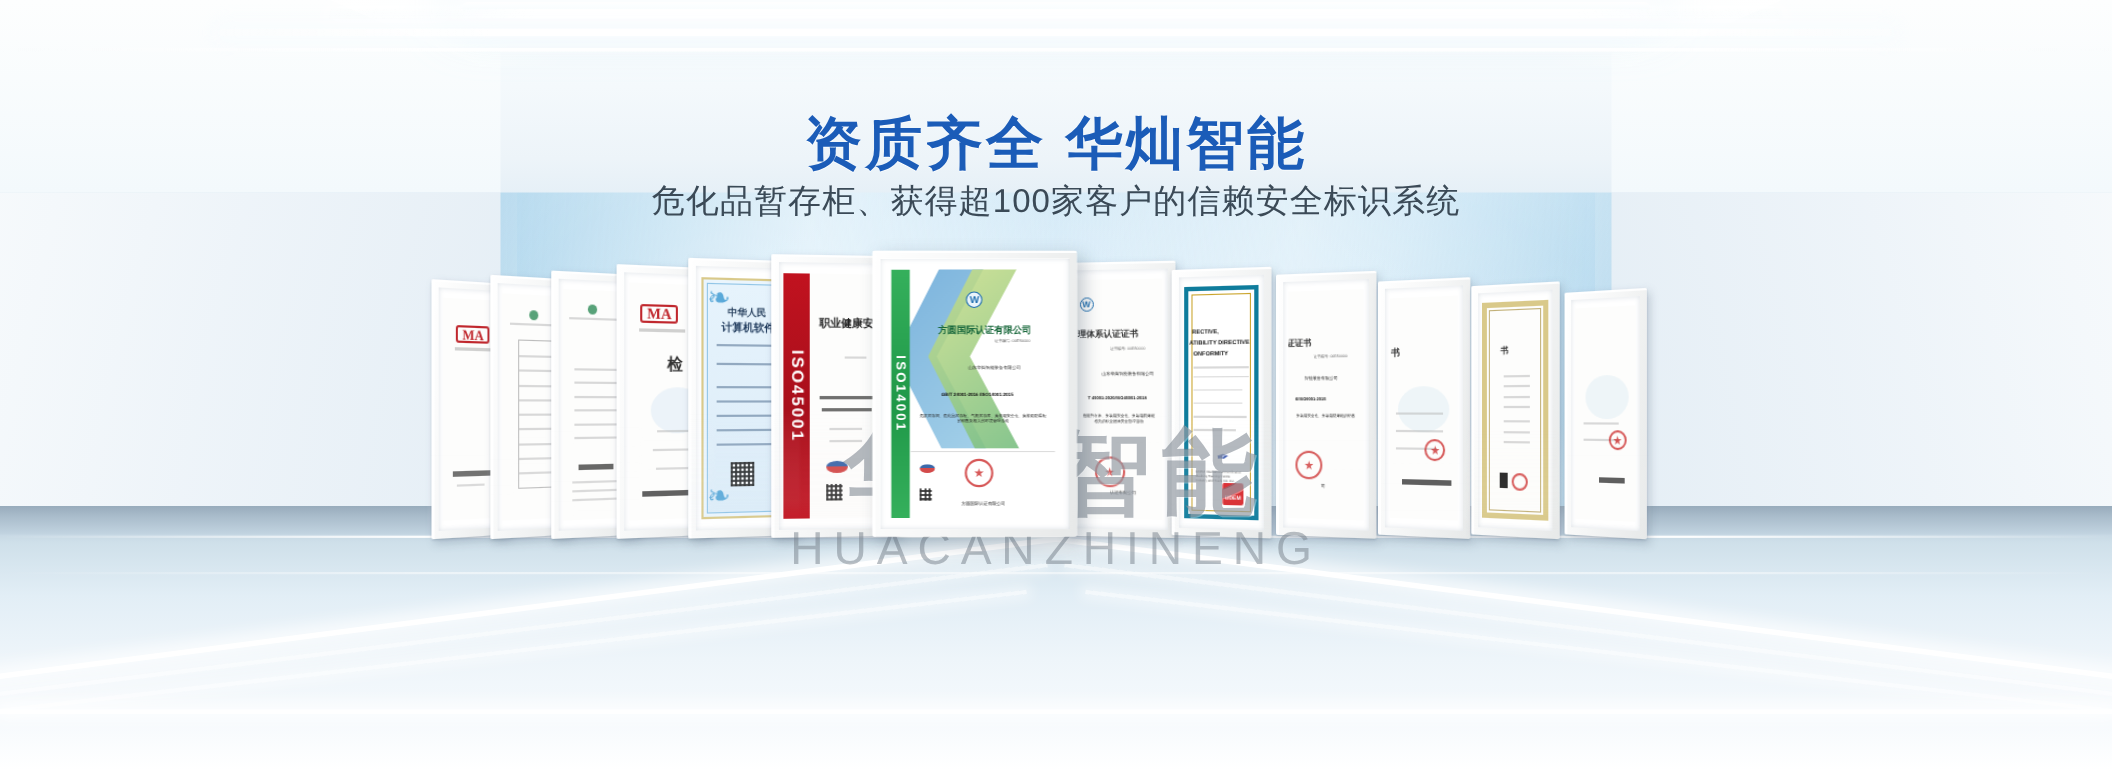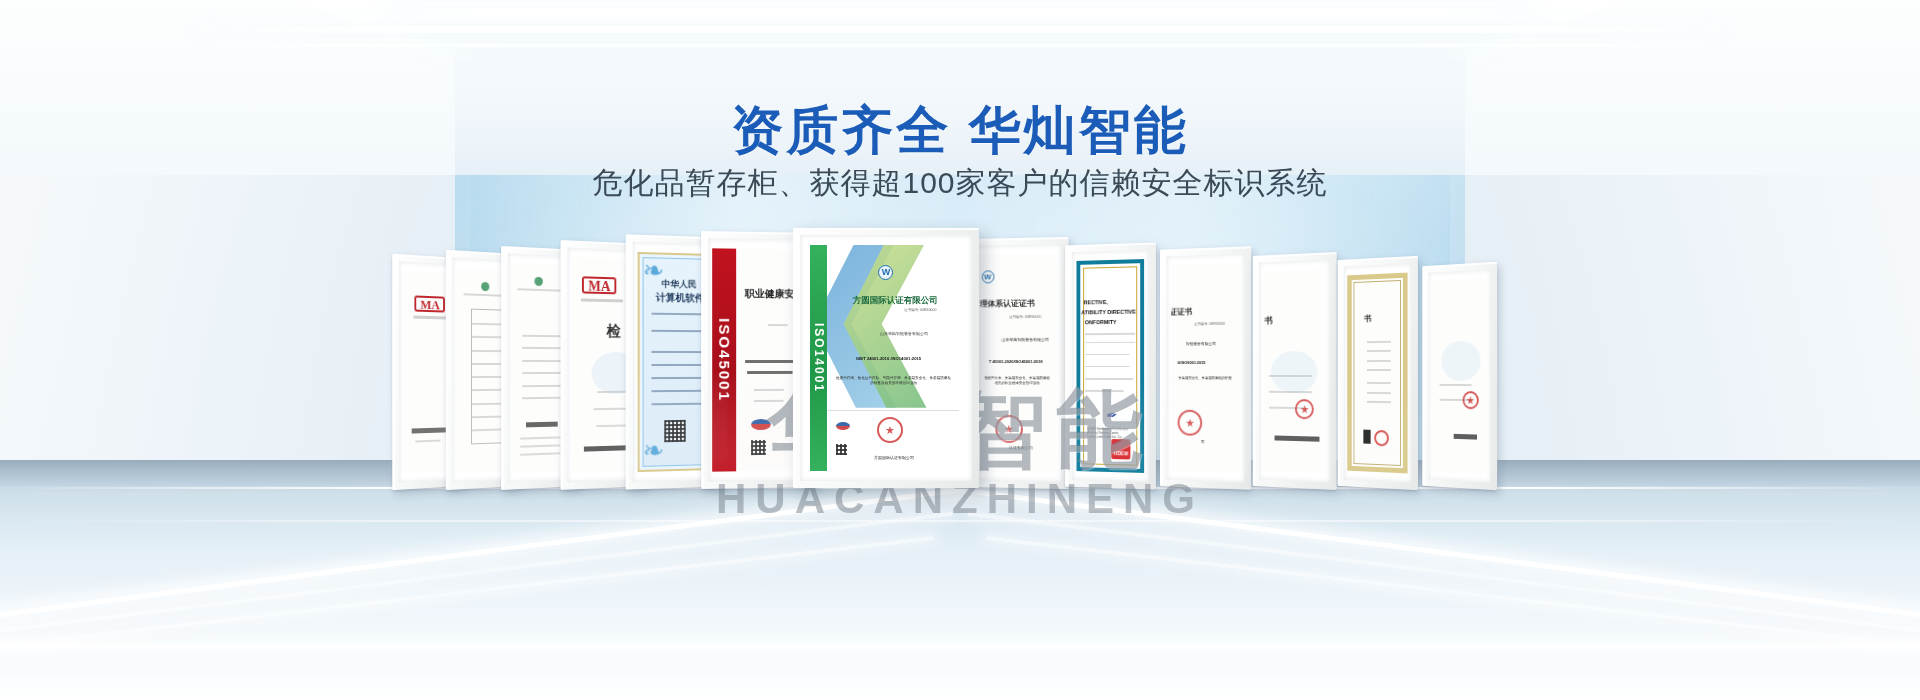--- a/index.html
+++ b/index.html
@@ -210,21 +210,21 @@
     position:absolute; left:0; top:372px; width:1920px;
     text-align:center; pointer-events:none;
   }
   .wm-cn{
     font-size:86px; font-weight:bold; letter-spacing:10px;
     color:rgba(118,128,138,.55);
     text-shadow:1px 1px 0 rgba(255,255,255,.35);
   }
   .wm-en{
     margin-top:-14px;
-    font-size:42px; font-weight:bold; letter-spacing:9px;
+    font-size:42px; font-weight:normal; letter-spacing:9px;
     color:rgba(118,128,138,.5);
   }
 </style>
 </head>
 <body>
 
 <div id="stage">
 
   <div class="room-bg"></div>
   <div class="wall-left"></div>

